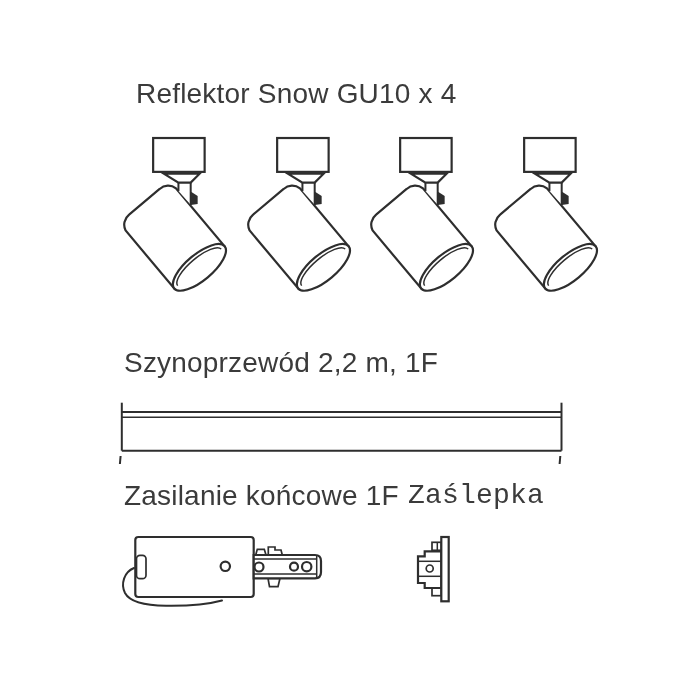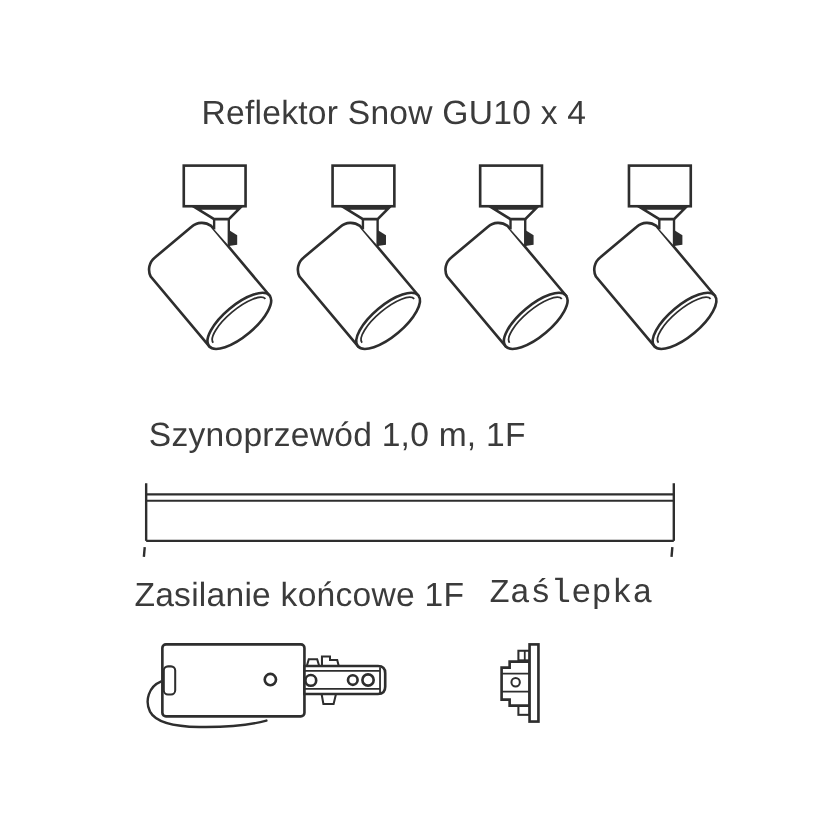--- a/index.html
+++ b/index.html
@@ -8,23 +8,23 @@
     background:var(--bg,#fff);
     font-family:"Liberation Sans","DejaVu Sans",sans-serif;
   }
   .title{
     position:absolute;
     font-size:28px;
     letter-spacing:0.2px;
     color:var(--txt,#3b3b3b);
     white-space:nowrap;
   }
-  #title-reflectors{left:136px;top:78px;margin-left:32px;}
+  #title-reflectors{left:136px;top:78px;}
   #title-track{left:124px;top:347px;}
-  #title-feed{left:112px;top:480px;}
+  #title-feed{left:124px;top:480px;}
   #title-endcap{left:408px;top:480px;font-family:Liberation Mono, monospace;}
   #spotlights-row{
     position:absolute;left:114px;top:134px;
     display:flex;gap:0;
   }
   #spotlights-row svg{display:block;}
   #rail-figure{position:absolute;left:110px;top:395px;}
   #accessories-figure{position:absolute;left:110px;top:528px;}
   .ln{fill:none;stroke:var(--ink,#2e2e2e);stroke-width:2;stroke-linecap:butt;}
   .ln-thin{fill:none;stroke:var(--ink,#2e2e2e);stroke-width:1.5;}
@@ -32,21 +32,21 @@
   .shape-thin{fill:#fff;stroke:var(--ink,#2e2e2e);stroke-width:1.7;}
   .fillonly{fill:#fff;stroke:none;}
   .dark{fill:var(--ink,#2e2e2e);stroke:none;}
   .cable{fill:none;stroke:var(--ink,#2e2e2e);stroke-width:2;stroke-linecap:round;}
 </style>
 </head>
 <body style="--bg: #ffffff; --ink: #2e2e2e; --txt: #3b3b3b;">
 
 <div class="title" id="title-reflectors">Reflektor Snow GU10 x 4</div>
 
-<div class="title" id="title-track">Szynoprzewód 1,0 m, 1F</div>
+<div class="title" id="title-track">Szynoprzewód 2,2 m, 1F</div>
 
 <div class="title" id="title-feed">Zasilanie końcowe 1F</div>
 
 <div class="title" id="title-endcap">Zaślepka</div>
 
 <div id="spotlights-row">
   <svg width="123.5" height="162" viewBox="0 0 124 162">
 
     <g transform="translate(30.5,67.7) rotate(50)">
       <path class="shape" d="M 10,-33 A 13 13 0 0 0 0,-20 L 0,20 A 13 13 0 0 0 10,33 L 86,33 L 86,-33 Z"></path>

